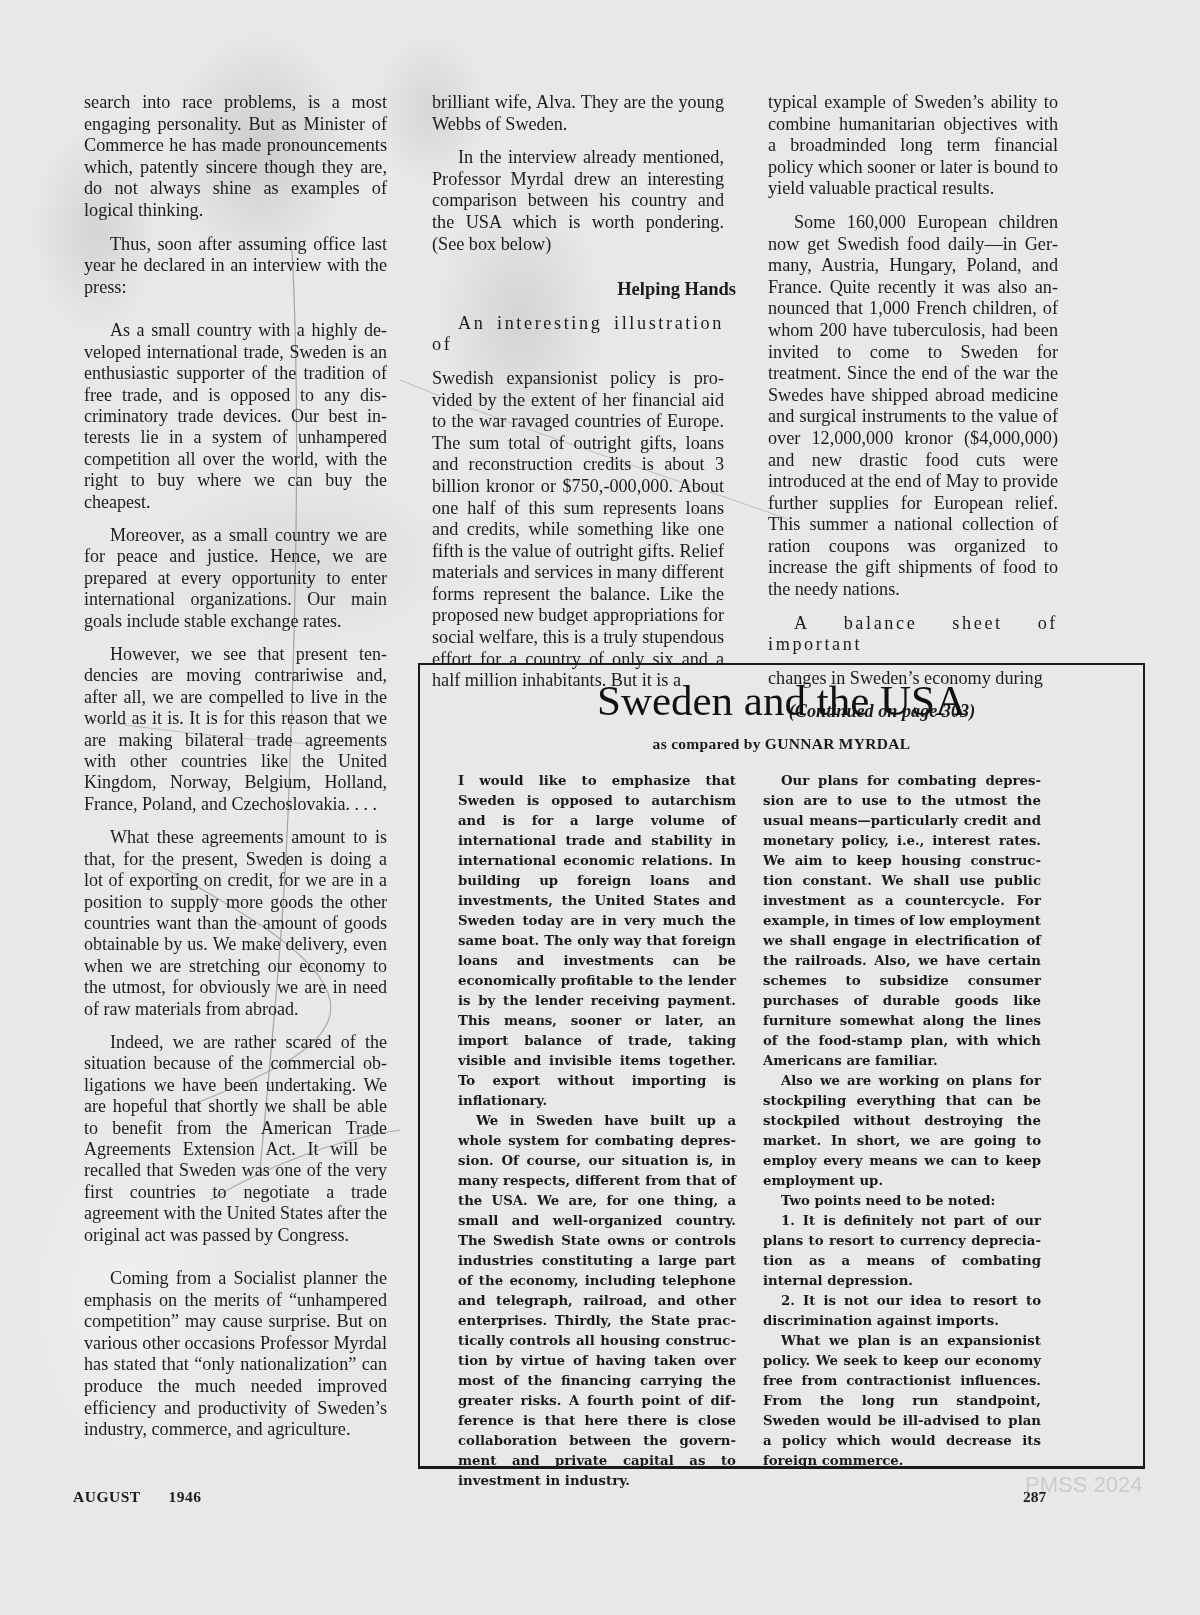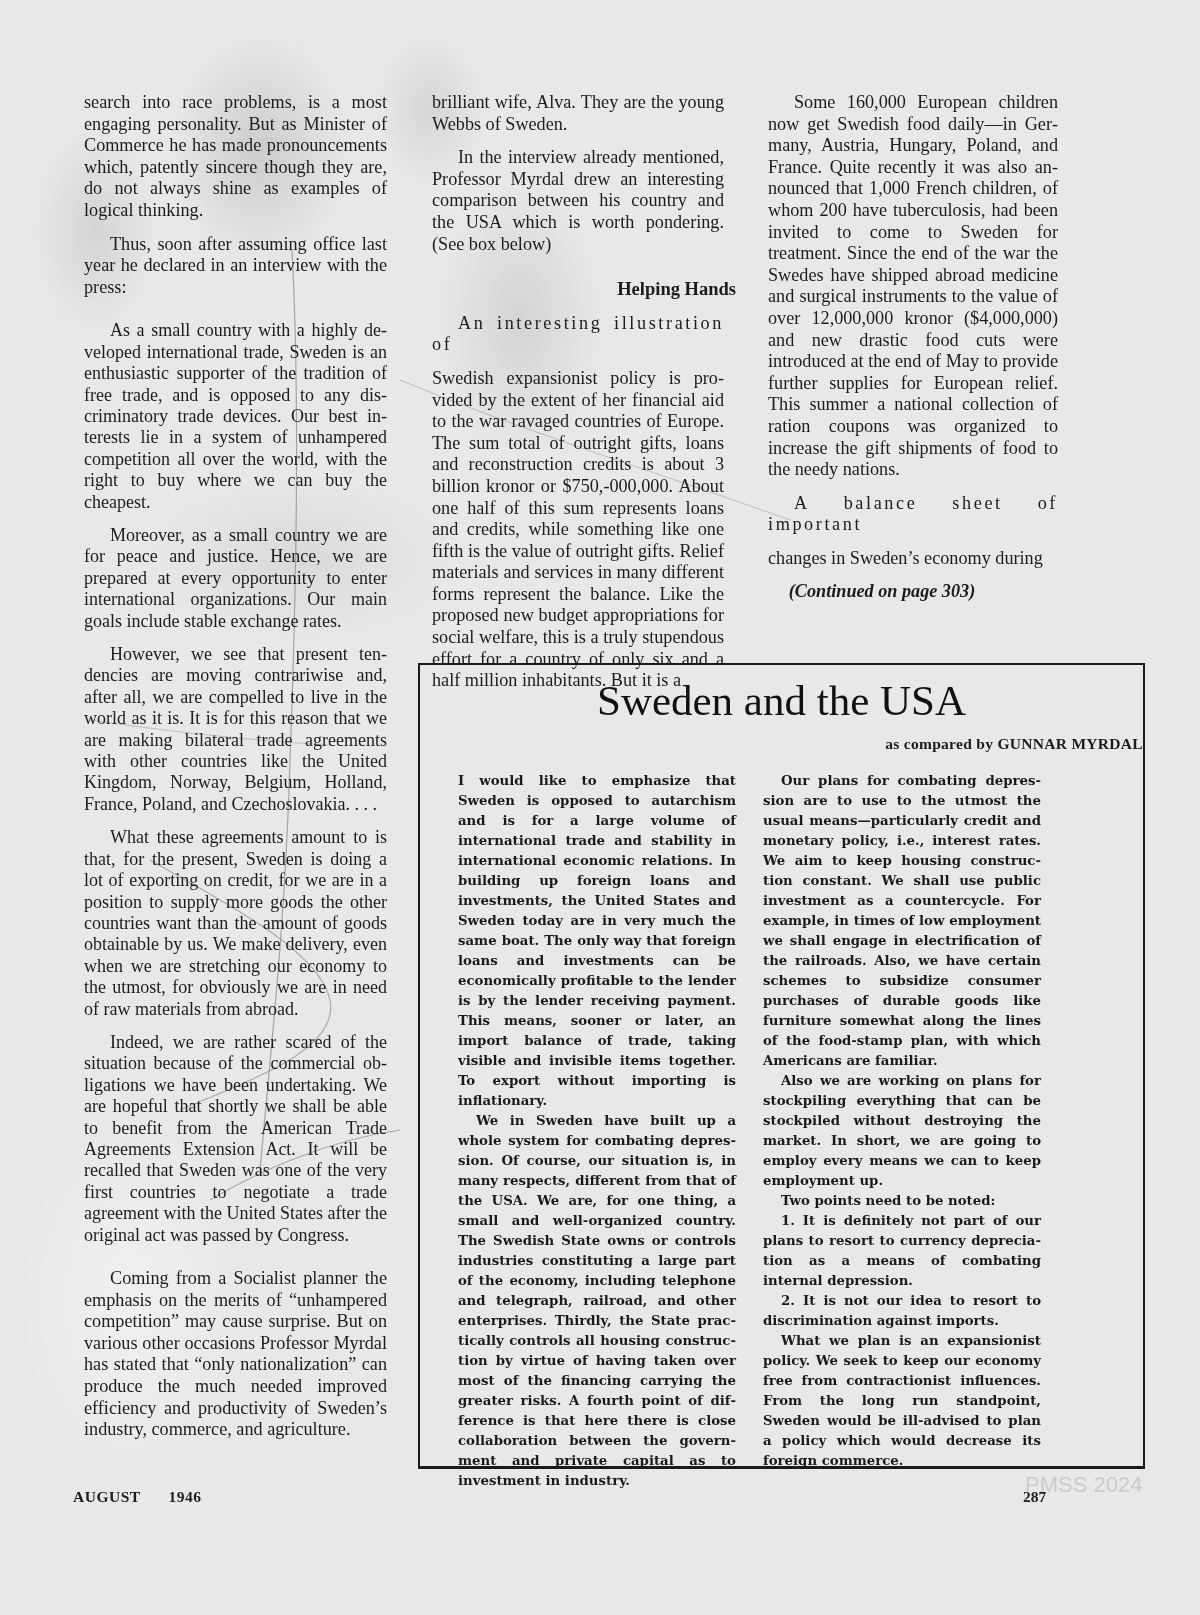--- a/index.html
+++ b/index.html
@@ -60,21 +60,21 @@
   }
   .box-title {
     position: absolute; left: 0; right: 0; top: 8px;
     text-align: center;
     font-size: 43px;
     line-height: 56px;
     color: #111;
   }
   .box-sub {
     position: absolute; left: 0; right: 0; top: 70px;
-    text-align: right;
+    text-align: center;
     font-size: 15.5px;
     font-weight: bold;
     letter-spacing: 0.3px;
   }
   .box-col {
     position: absolute;
     top: 106px;
     width: 278px;
     font-family: "DejaVu Serif", serif;
     font-size: 13.3px;
@@ -134,20 +134,21 @@
 
 <div class="col col-mid">
   <p>brilliant wife, Alva. They are the young Webbs of Sweden.</p>
   <p class="ind">In the interview already mentioned, Professor Myrdal drew an interest­ing comparison between his country and the USA which is worth ponder­ing. (See box below)</p>
   <div class="subhead">Helping Hands</div>
   <p class="ind spaced">An interesting illustration of</p>
   <p>Swedish expansionist policy is pro­vided by the extent of her financial aid to the war ravaged countries of Europe. The sum total of outright gifts, loans and reconstruction credits is about 3 billion kronor or $750,-000,000. About one half of this sum represents loans and credits, while something like one fifth is the value of outright gifts. Relief materials and services in many different forms rep­resent the balance. Like the proposed new budget appropriations for social welfare, this is a truly stupendous effort for a country of only six and a half million inhabitants. But it is a</p>
 </div>
 
 <div class="col col-right">
+  <p>typical example of Sweden’s ability to combine humanitarian objectives with a broadminded long term financial policy which sooner or later is bound to yield valuable practical results.</p>
   <p class="ind">Some 160,000 European children now get Swedish food daily—in Ger­many, Austria, Hungary, Poland, and France. Quite recently it was also an­nounced that 1,000 French children, of whom 200 have tuberculosis, had been invited to come to Sweden for treatment. Since the end of the war the Swedes have shipped abroad medicine and surgical instruments to the value of over 12,000,000 kronor ($4,000,000) and new drastic food cuts were introduced at the end of May to provide further supplies for European relief. This summer a national col­lection of ration coupons was or­ganized to increase the gift shipments of food to the needy nations.</p>
   <p class="ind spaced">A balance sheet of important</p>
   <p>changes in Sweden’s economy during</p>
   <p class="continued">(Continued on page 303)</p>
 </div>
 
 <div class="box">
   <div class="box-title">Sweden and the USA</div>
   <div class="box-sub">as compared by GUNNAR MYRDAL</div>
   <div class="box-col box-col-left">

